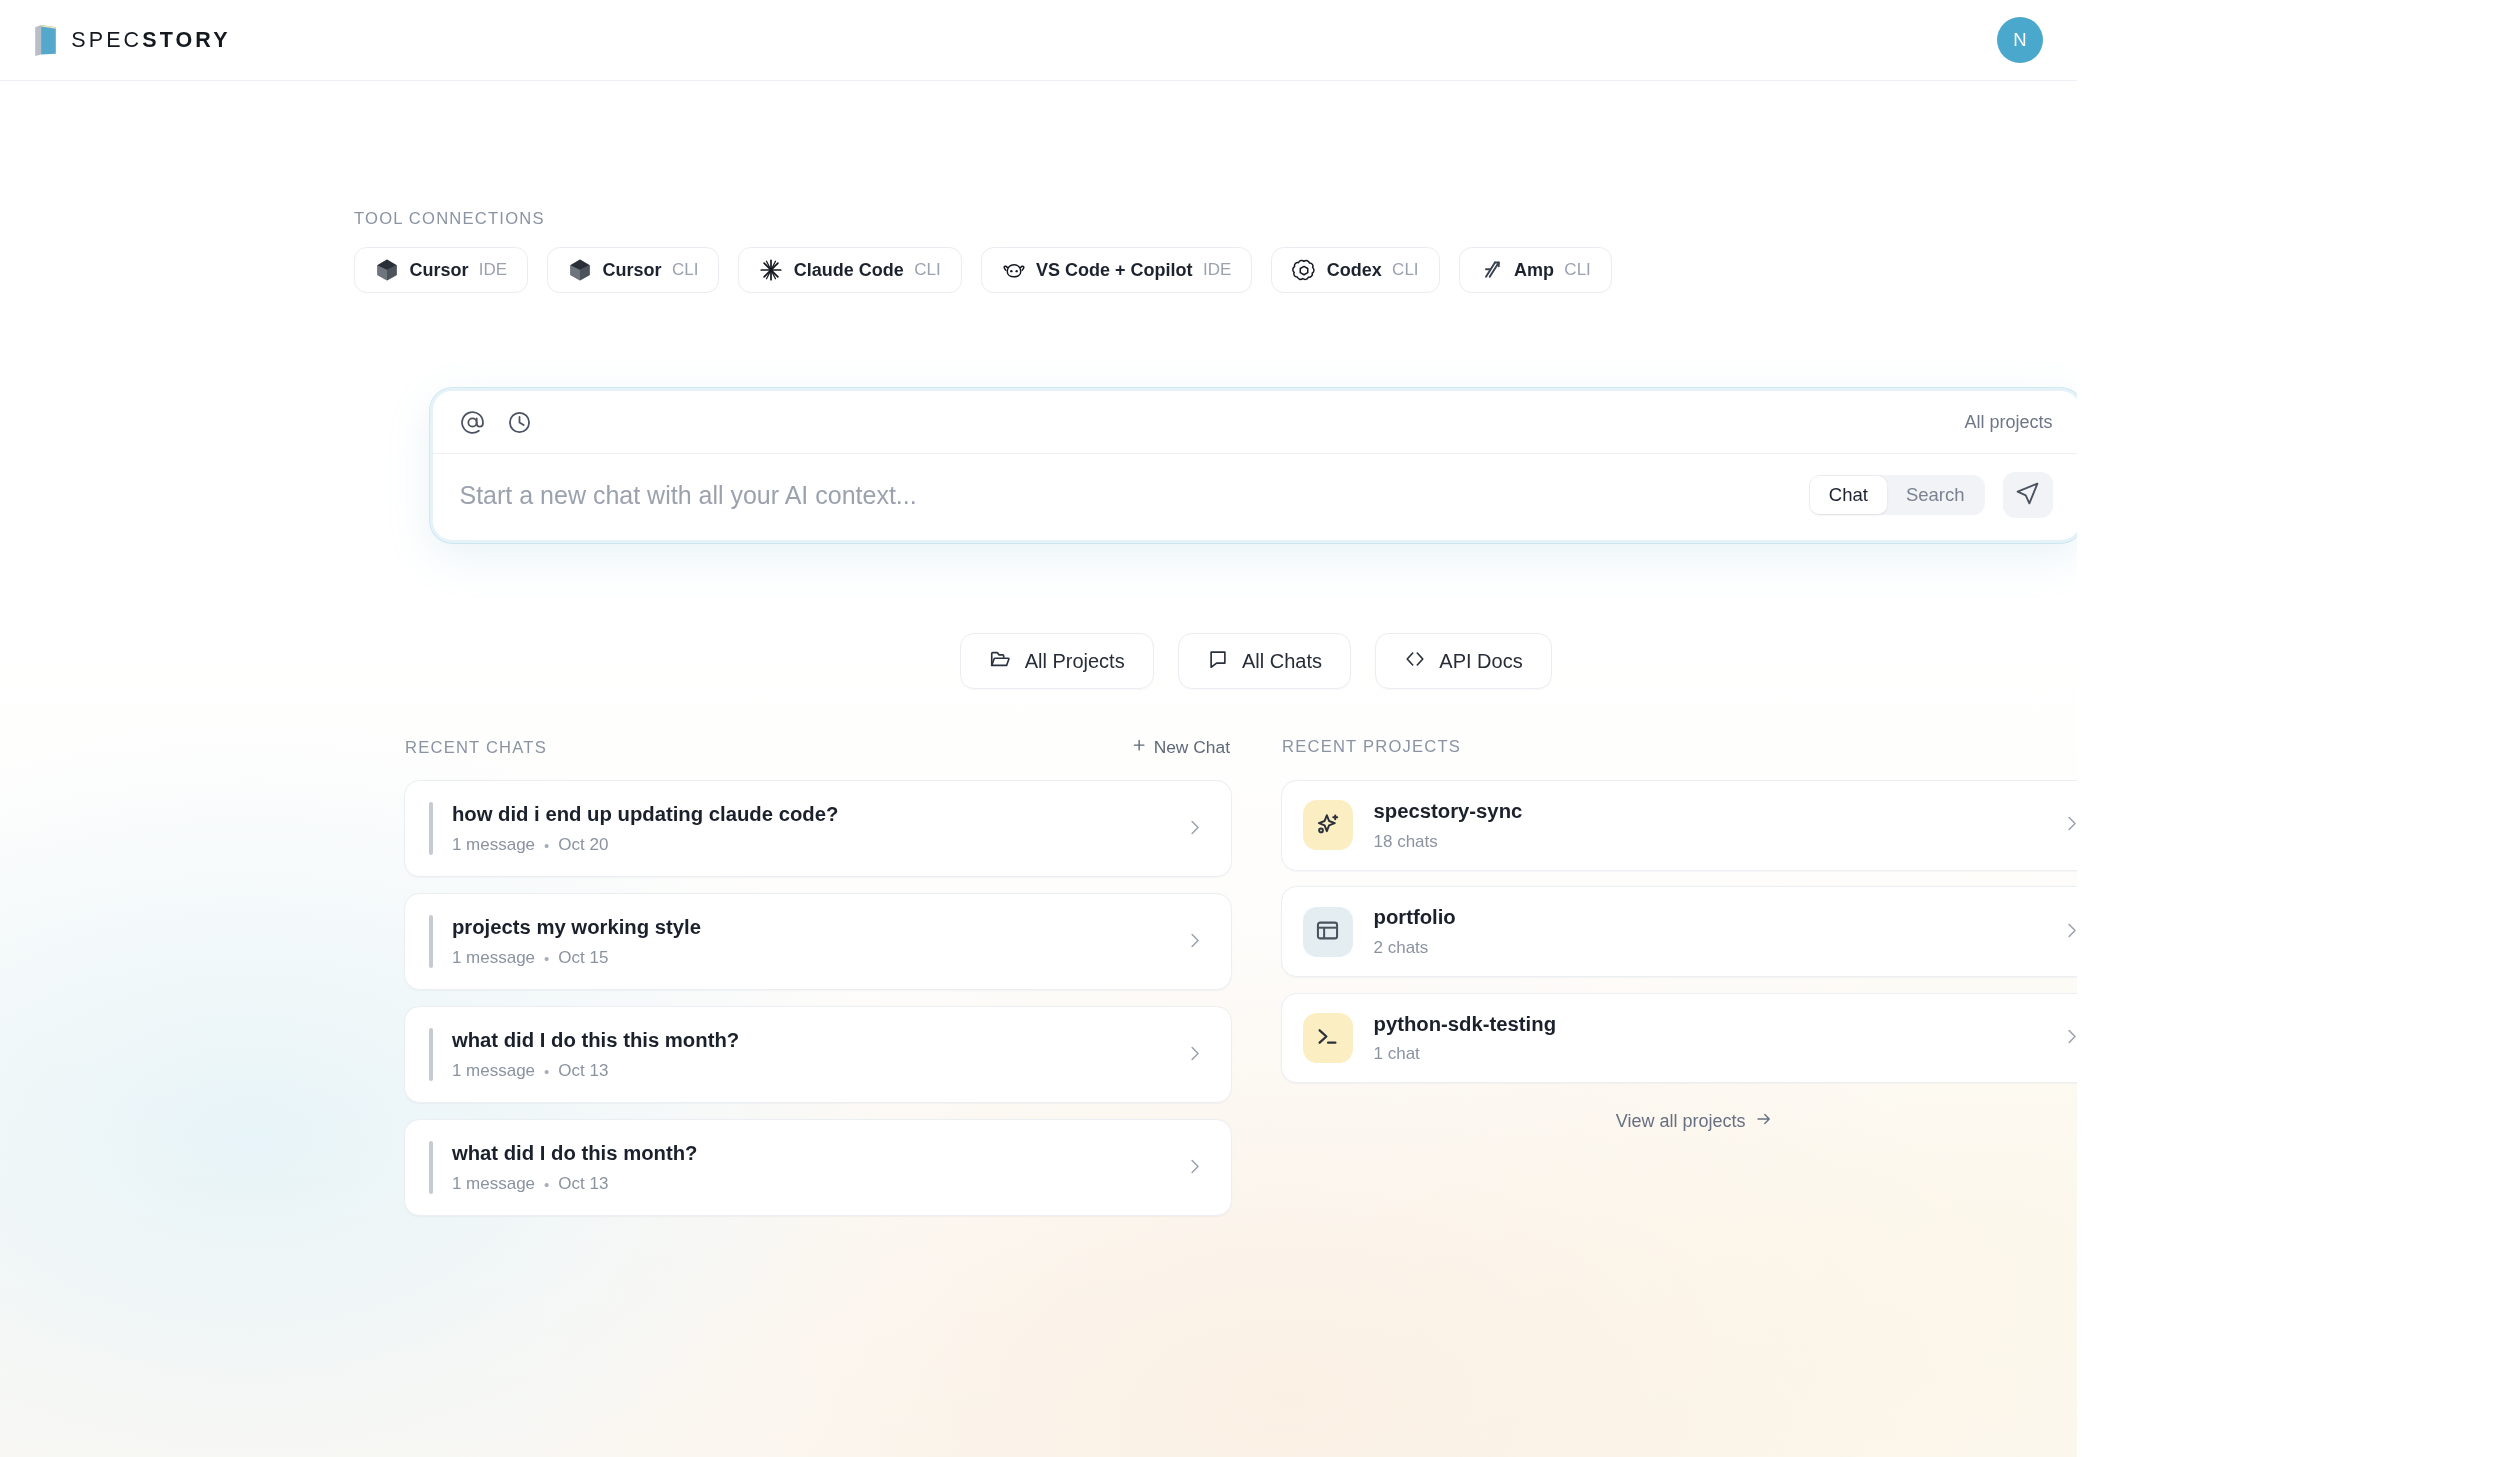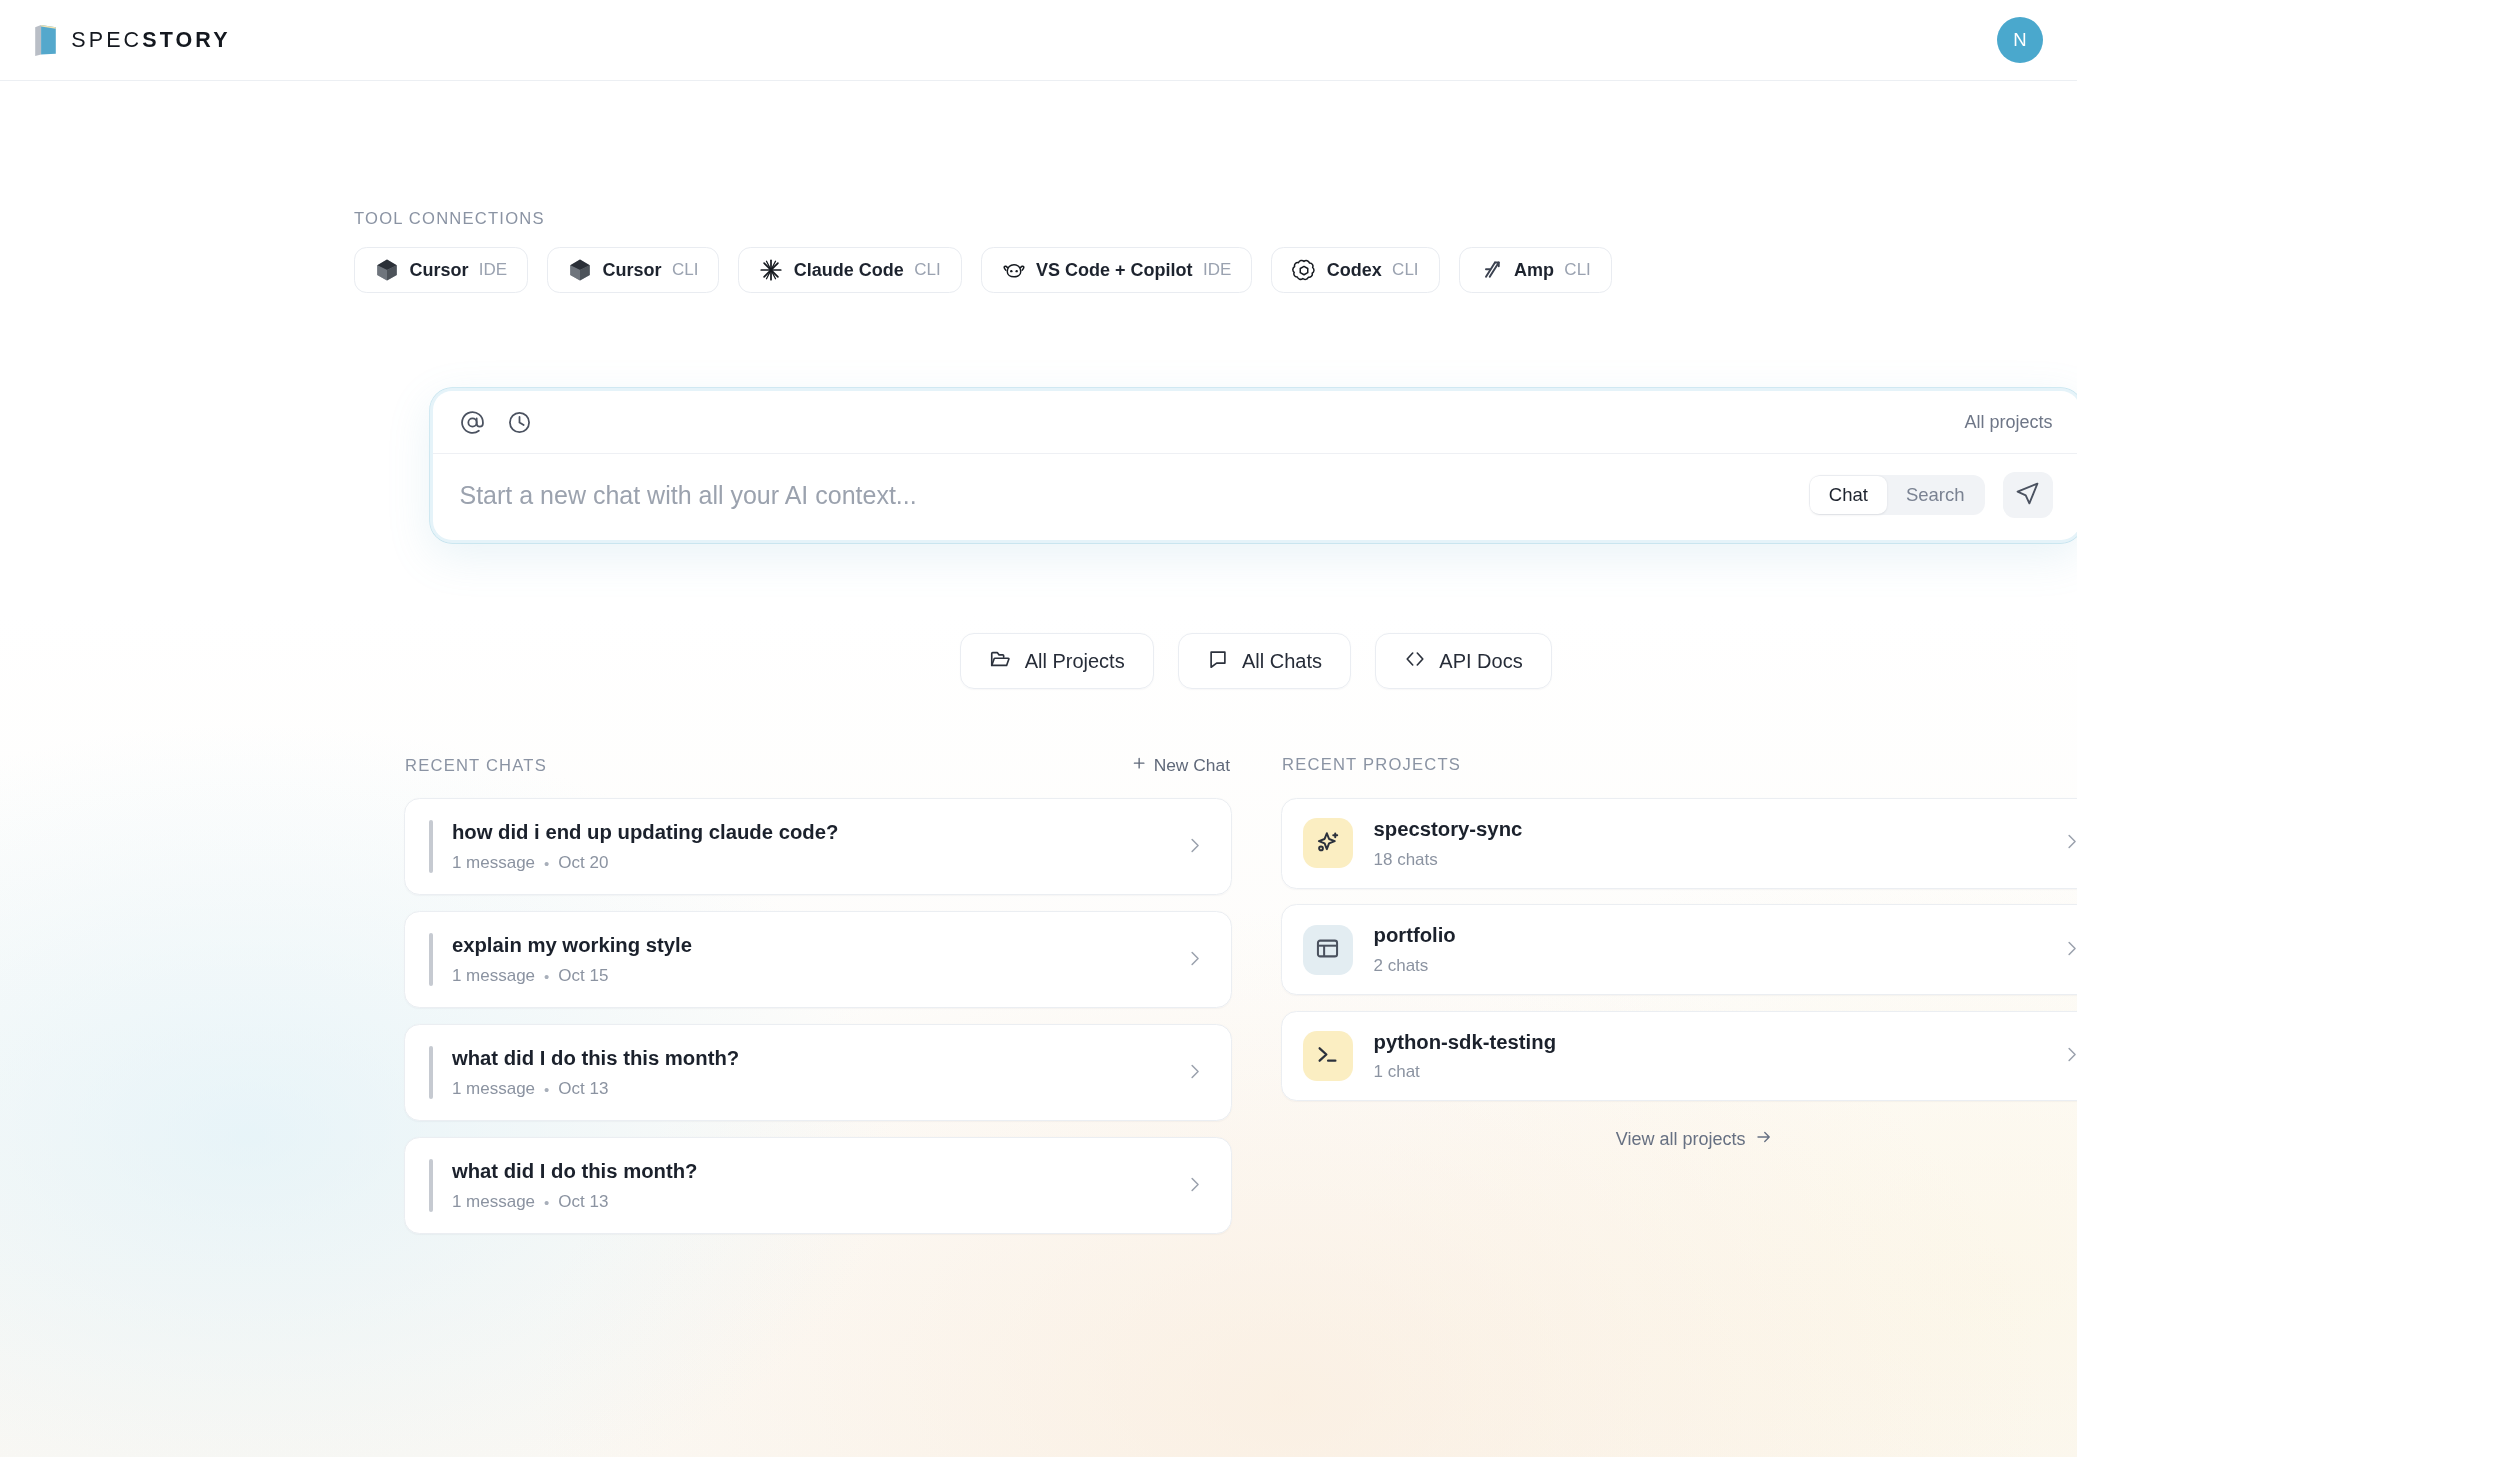--- a/index.html
+++ b/index.html
@@ -202,21 +202,21 @@
     color: #262c38;
     cursor: pointer;
     white-space: nowrap;
     box-shadow: 0 0.7px 1.5px rgba(30,40,60,0.03);
   }
 
   
   .columns {
     display: flex;
     gap: 49px;
-    margin: 66px auto 0 auto;
+    margin: 48px auto 0 auto;
     width: 1705px;
     align-items: flex-start;
   }
   .col { flex: 1 1 0; min-width: 0; }
 
   .col-head {
     display: flex; align-items: baseline; justify-content: space-between;
     margin-bottom: 21px;
     padding: 0 1.5px;
     height: 22px;
@@ -519,21 +519,21 @@
             <span class="chev">
               <svg width="19" height="19" viewBox="0 0 24 24" fill="none" stroke="#9aa1ad" stroke-width="1.9" stroke-linecap="round" stroke-linejoin="round">
                   <path d="M9 4.5 L16.5 12 L9 19.5"></path>
                 </svg>
             </span>
           </div>
 
           <div class="chat-card">
             <div class="chat-accent"></div>
             <div class="chat-body">
-              <div class="chat-title">explain my working style</div>
+              <div class="chat-title">projects my working style</div>
               <div class="chat-meta">
                 <span>1 message</span>
                 <span class="dot">•</span>
                 <span>Oct 15</span>
               </div>
             </div>
             <span class="chev">
               <svg width="19" height="19" viewBox="0 0 24 24" fill="none" stroke="#9aa1ad" stroke-width="1.9" stroke-linecap="round" stroke-linejoin="round">
                   <path d="M9 4.5 L16.5 12 L9 19.5"></path>
                 </svg>

